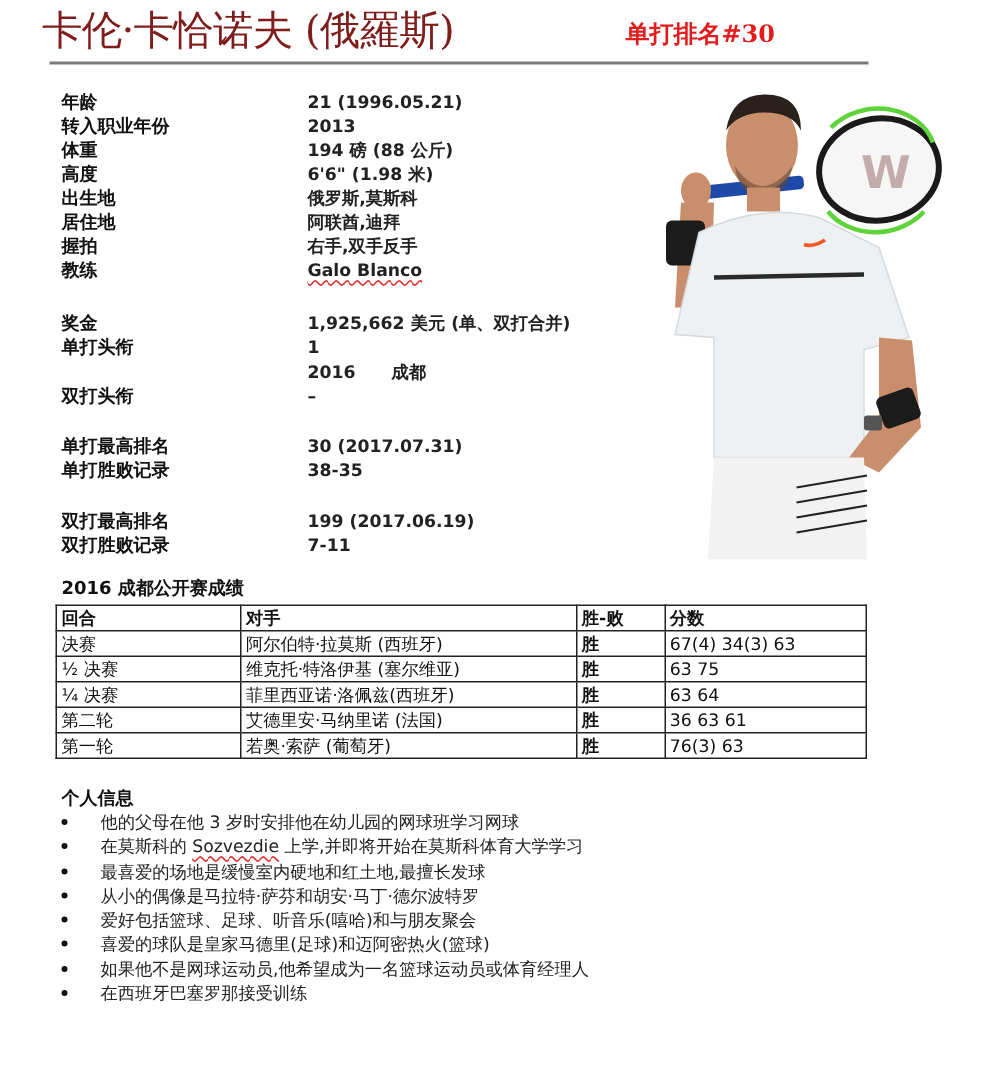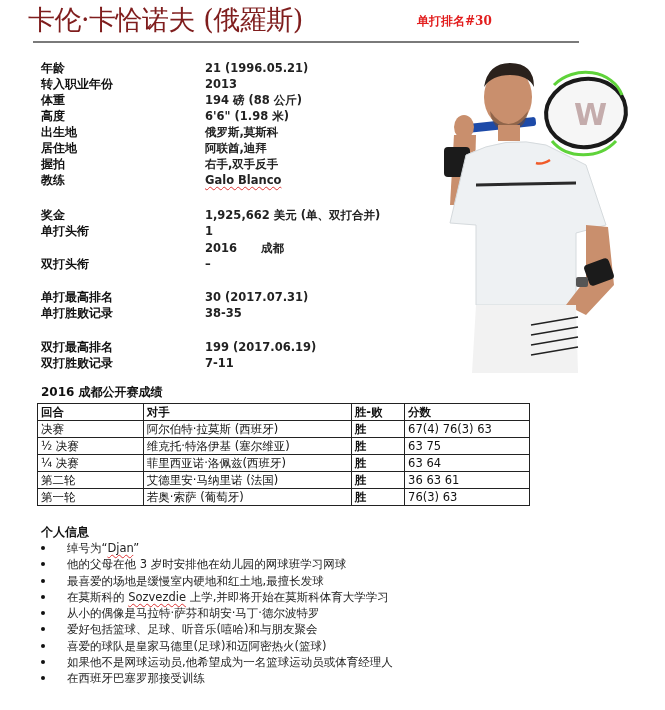--- a/index.html
+++ b/index.html
@@ -1,30 +1,30 @@
 <!DOCTYPE html>
 <html><head>
 <meta charset="utf-8">
 <style>
   html, body { margin:0; padding:0; background:#ffffff; }
   body { width:665px; height:710px; position:relative; overflow:hidden; font-family:"DejaVu Sans", sans-serif; color:#111; }
   .title { position:absolute; left:28px; top:2px; font-family:"DejaVu Serif", serif; font-size:27px; color:#7f1d1d; letter-spacing:-0.5px; white-space:nowrap; }
-  .rank { position:absolute; left:417px; top:13px; font-family:"DejaVu Serif", serif; font-weight:bold; font-size:12px; color:#e21d1d; white-space:nowrap; }
+  .rank { position:absolute; left:417px; top:13px; font-family:"DejaVu Serif", serif; font-weight:bold; font-size:16px; color:#e21d1d; white-space:nowrap; }
   .title-rule { position:absolute; left:33px; top:41px; width:546px; height:2px; background:#7a7a7a; }
 
   .info { position:absolute; left:41px; top:60px; font-size:11.5px; }
   .row { position:absolute; left:0; height:16px; line-height:16px; white-space:nowrap; }
   .lbl { position:absolute; left:0; font-weight:bold; font-size:12px; color:#111; }
   .val { position:absolute; left:164px; font-size:11.5px; color:#222;font-weight:bold; }
   .squiggle { text-decoration: underline wavy #d33; text-decoration-thickness:1px; text-underline-offset:2px; }
 
   .photo { position:absolute; left:436px; top:55px; width:210px; height:318px; }
 
   .table-title { position:absolute; left:41px; top:384px; font-weight:bold; font-size:12px; white-space:nowrap; }
-  table.results { position:absolute; left:37px; top:403px; border-collapse:collapse; width:493px; font-size:11.5px; }
+  table.results { position:absolute; left:37px; top:403px; border-collapse:collapse; width:541px; font-size:11.5px; }
   table.results td, table.results th { border:1px solid #222; height:16px; padding:0 3px; text-align:left; white-space:nowrap; line-height:15px; }
   table.results th { font-weight:bold; }
   .c1 { width:117px; } .c2 { width:218px; } .c3 { width:52px; } .c4 { width:128px; }
   .bold { font-weight:bold; }
 
   .personal-title { position:absolute; left:41px; top:524px; font-weight:bold; font-size:12px; }
   ul.bullets { position:absolute; left:41px; top:540px; margin:0; padding:0; list-style:none; font-size:11.5px; }
   ul.bullets li { height:16.3px; line-height:16.3px; white-space:nowrap; position:relative; padding-left:26px; color:#222; }
   ul.bullets li .dot { position:absolute; left:0; top:6px; width:4px; height:4px; border-radius:50%; background:#111; }
 </style>
@@ -144,21 +144,21 @@
       <tr>
     <th class="c1">回合</th>
     <th class="c2">对手</th>
     <th class="c3">胜-败</th>
     <th class="c4">分数</th>
   </tr>
   <tr>
     <td>决赛</td>
     <td>阿尔伯特·拉莫斯 (西班牙)</td>
     <td class="bold">胜</td>
-    <td>67(4) 76(3) 63</td>
+    <td>67(4) 34(3) 63</td>
   </tr>
   <tr>
     <td>½ 决赛</td>
     <td>维克托·特洛伊基 (塞尔维亚)</td>
     <td class="bold">胜</td>
     <td>63 75</td>
   </tr>
   <tr>
     <td>¼ 决赛</td>
     <td>菲里西亚诺·洛佩兹(西班牙)</td>
@@ -175,22 +175,21 @@
     <td>第一轮</td>
     <td>若奥·索萨 (葡萄牙)</td>
     <td class="bold">胜</td>
     <td>76(3) 63</td>
   </tr>
 </tbody>
   </table>
 
 <div class="personal-title">个人信息</div>
 <ul class="bullets">
-  <li><span class="dot"></span><span>绰号为“</span><span class="squiggle">Djan</span><span>”</span></li>
   <li><span class="dot"></span><span>他的父母在他 3 岁时安排他在幼儿园的网球班学习网球</span></li>
+  <li><span class="dot"></span><span>在莫斯科的 </span><span class="squiggle">Sozvezdie</span><span> 上学,并即将开始在莫斯科体育大学学习</span></li>
   <li><span class="dot"></span><span>最喜爱的场地是缓慢室内硬地和红土地,最擅长发球</span></li>
-  <li><span class="dot"></span><span>在莫斯科的 </span><span class="squiggle">Sozvezdie</span><span> 上学,并即将开始在莫斯科体育大学学习</span></li>
   <li><span class="dot"></span><span>从小的偶像是马拉特·萨芬和胡安·马丁·德尔波特罗</span></li>
   <li><span class="dot"></span><span>爱好包括篮球、足球、听音乐(嘻哈)和与朋友聚会</span></li>
   <li><span class="dot"></span><span>喜爱的球队是皇家马德里(足球)和迈阿密热火(篮球)</span></li>
   <li><span class="dot"></span><span>如果他不是网球运动员,他希望成为一名篮球运动员或体育经理人</span></li>
   <li><span class="dot"></span><span>在西班牙巴塞罗那接受训练</span></li>
 </ul>
 
 </body></html>

